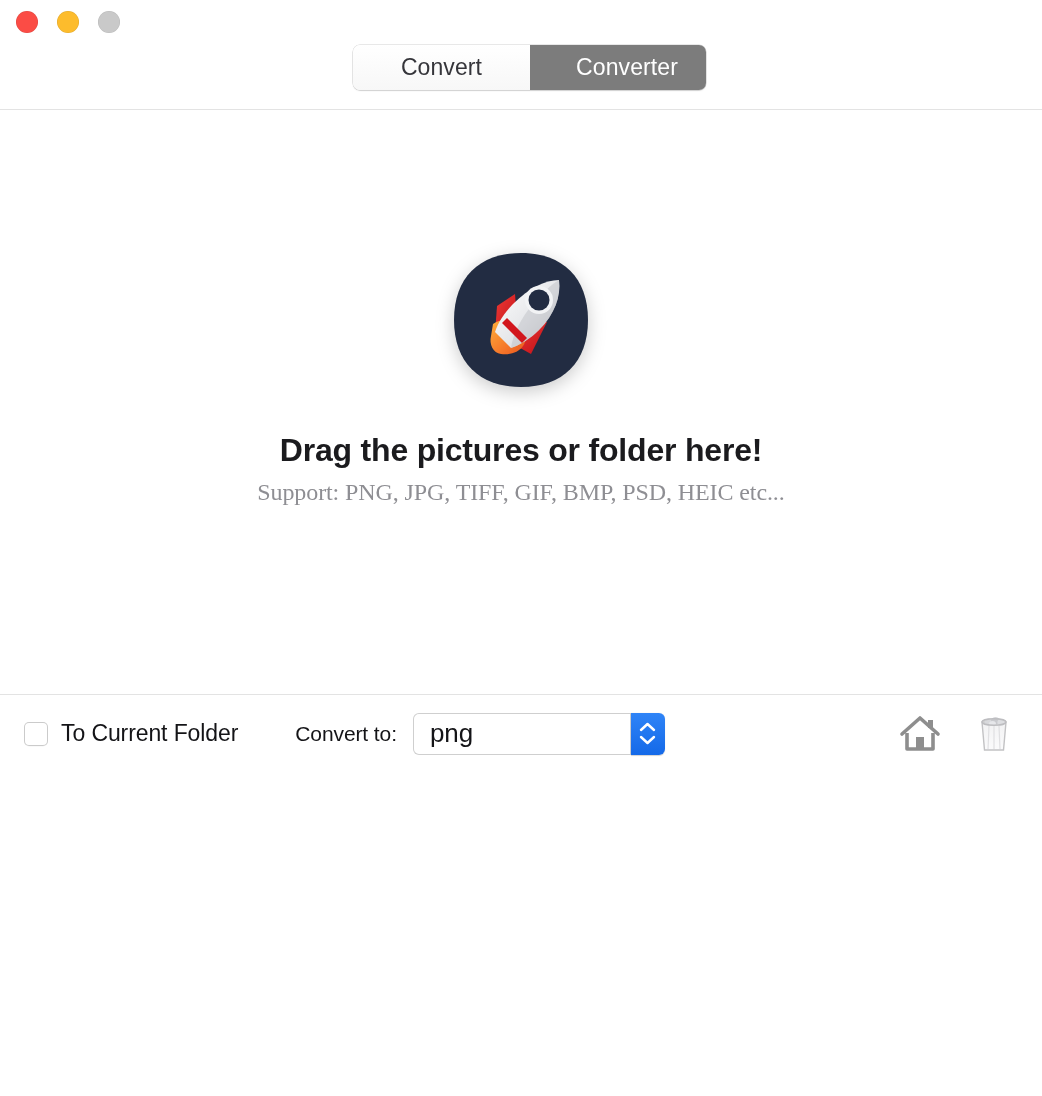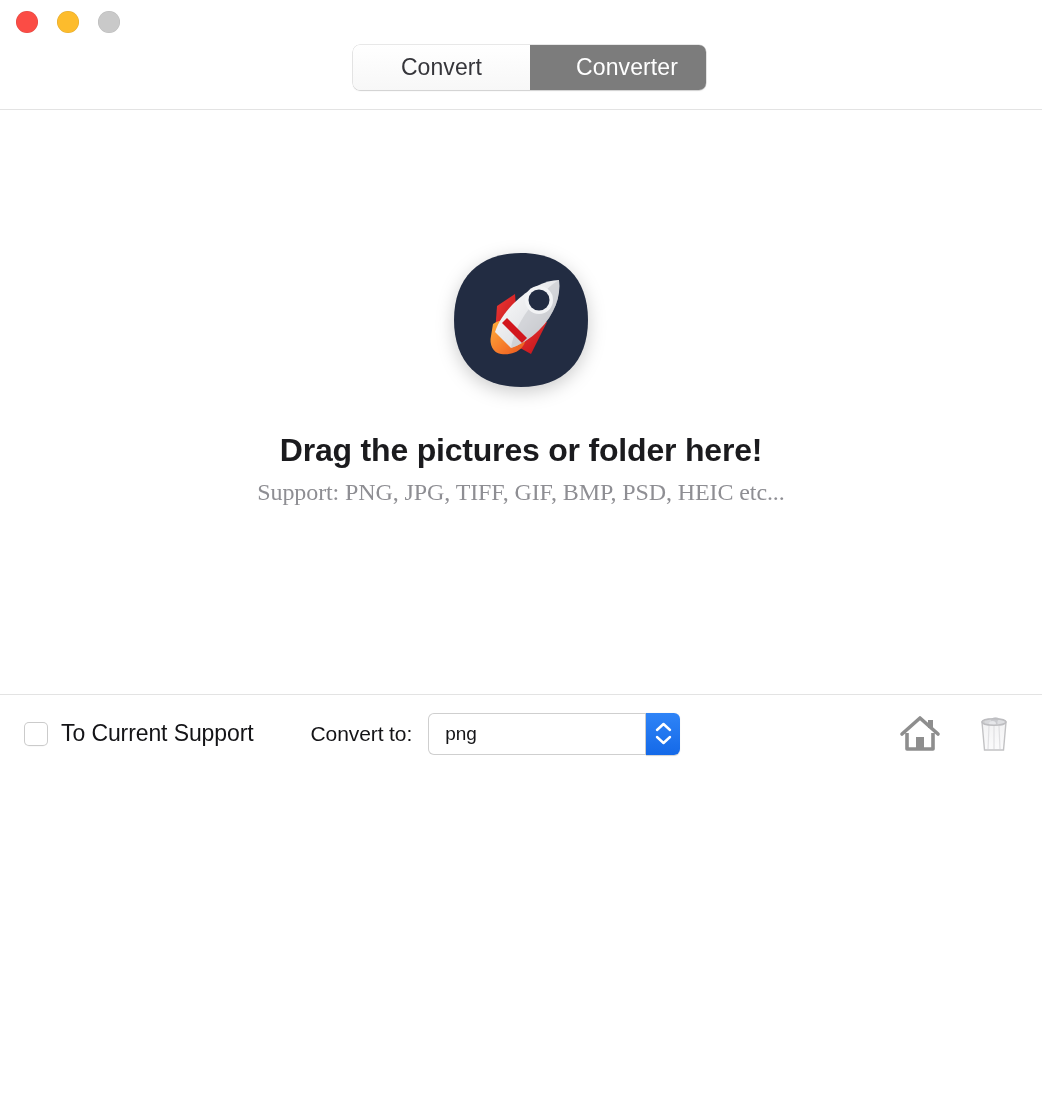--- a/index.html
+++ b/index.html
@@ -135,21 +135,21 @@
     height:42px;
     align-items:stretch;
   }
   .combo-field {
     width:218px;
     background:#ffffff;
     border-radius:6px 0 0 6px;
     box-shadow:inset 0 0 0 1px #cfcfcf;
     display:flex; align-items:center;
     padding-left:17px;
-    font-size:19px;
+    font-size:26px;
     color:#141417;
   }
   .stepper {
     width:34px;
     background:linear-gradient(#2f84f7,#1469e8);
     border-radius:0 6px 6px 0;
     display:flex; flex-direction:column;
     align-items:center; justify-content:center;
     gap:3px;
     box-shadow:0 .5px 1px rgba(0,0,0,.18);
@@ -234,21 +234,21 @@
     <div class="drop-title">Drag the pictures or folder here!</div>
 
     <div class="drop-sub">Support: PNG, JPG, TIFF, GIF, BMP, PSD, HEIC etc...</div>
 
   </div>
 
   <div class="bottombar">
 
     <div class="check-row">
       <span class="checkbox"></span>
-      <span class="check-label">To Current Support</span>
+      <span class="check-label">To Current Folder</span>
     </div>
 
     <span class="convert-to-label">Convert to:</span>
 
     <div class="combo">
       <div class="combo-field">png</div>
       <div class="stepper">
         <svg width="17" height="10" viewBox="0 0 17 10">
           <path d="M2 8 L8.5 2 L15 8" fill="none" stroke="#ffffff" stroke-width="2.4" stroke-linecap="round" stroke-linejoin="round"></path>
         </svg>

